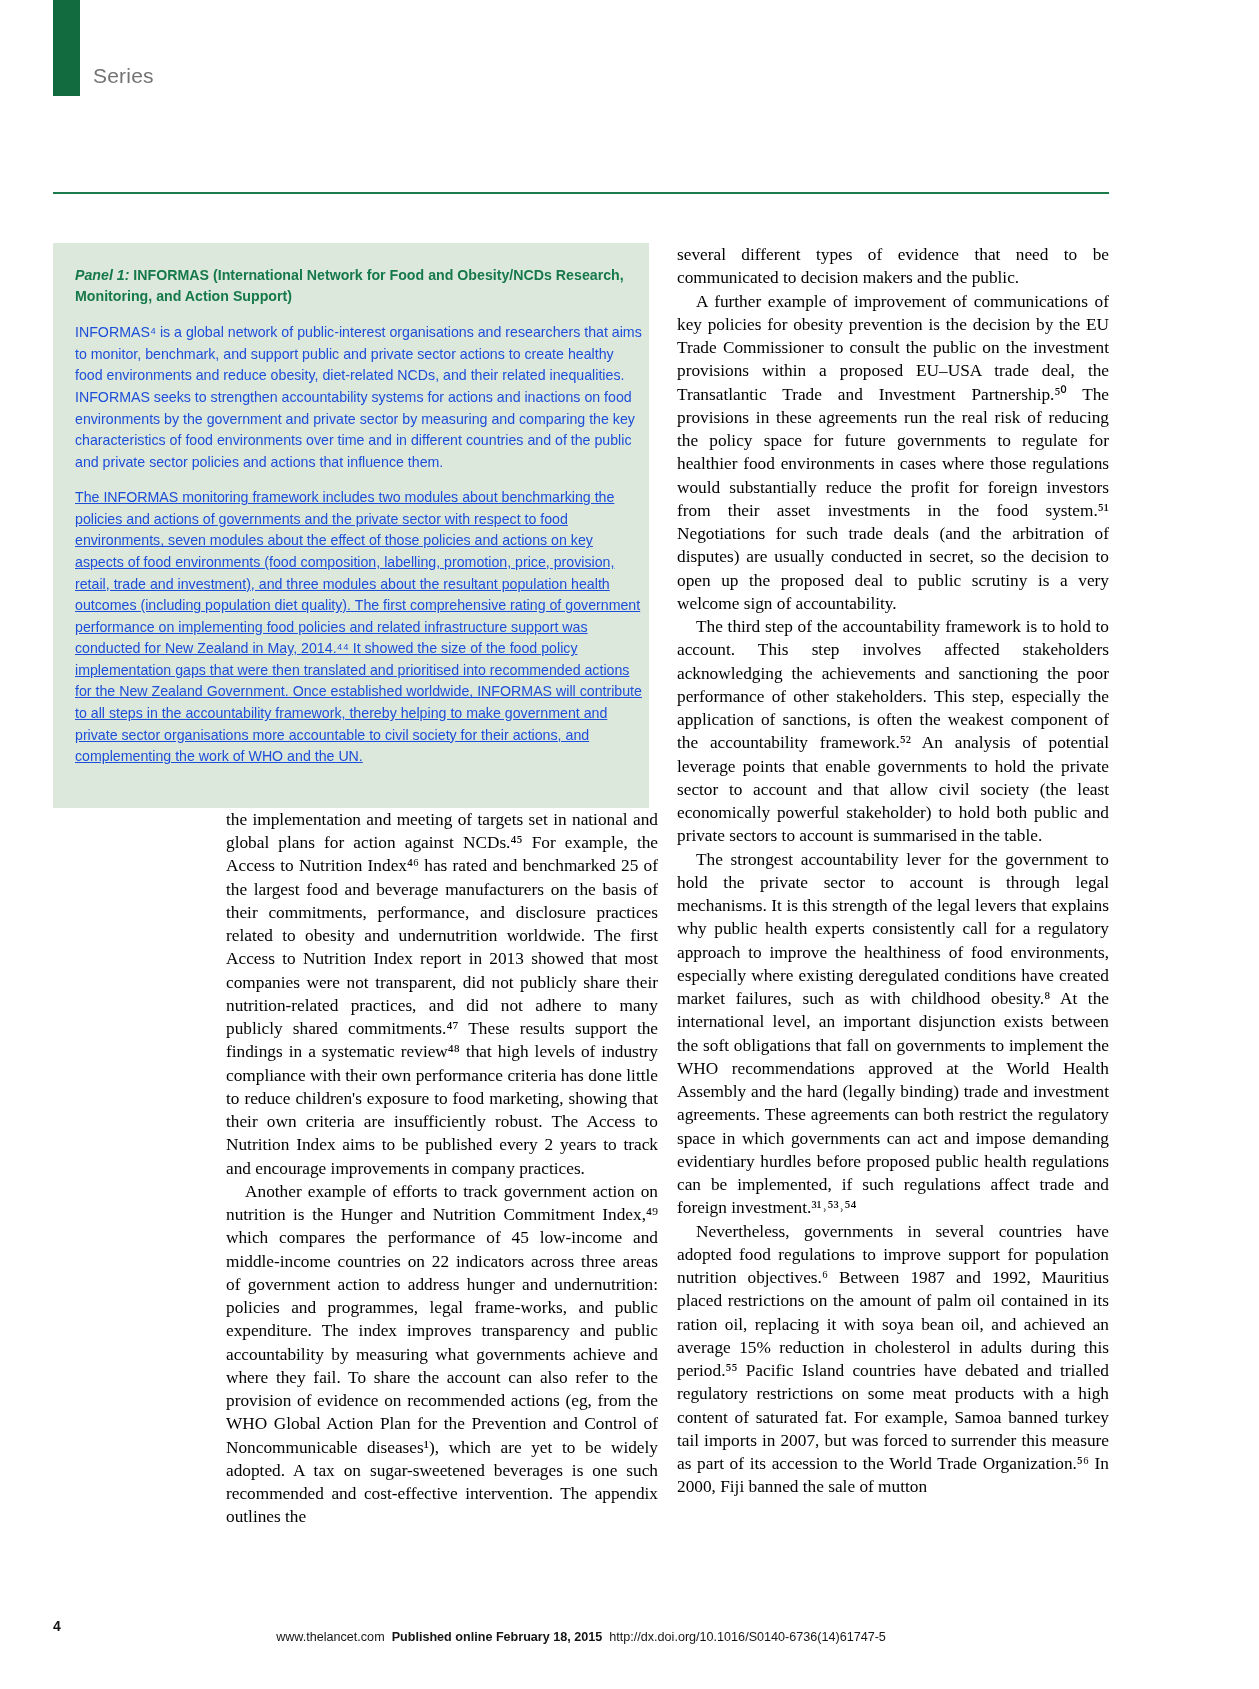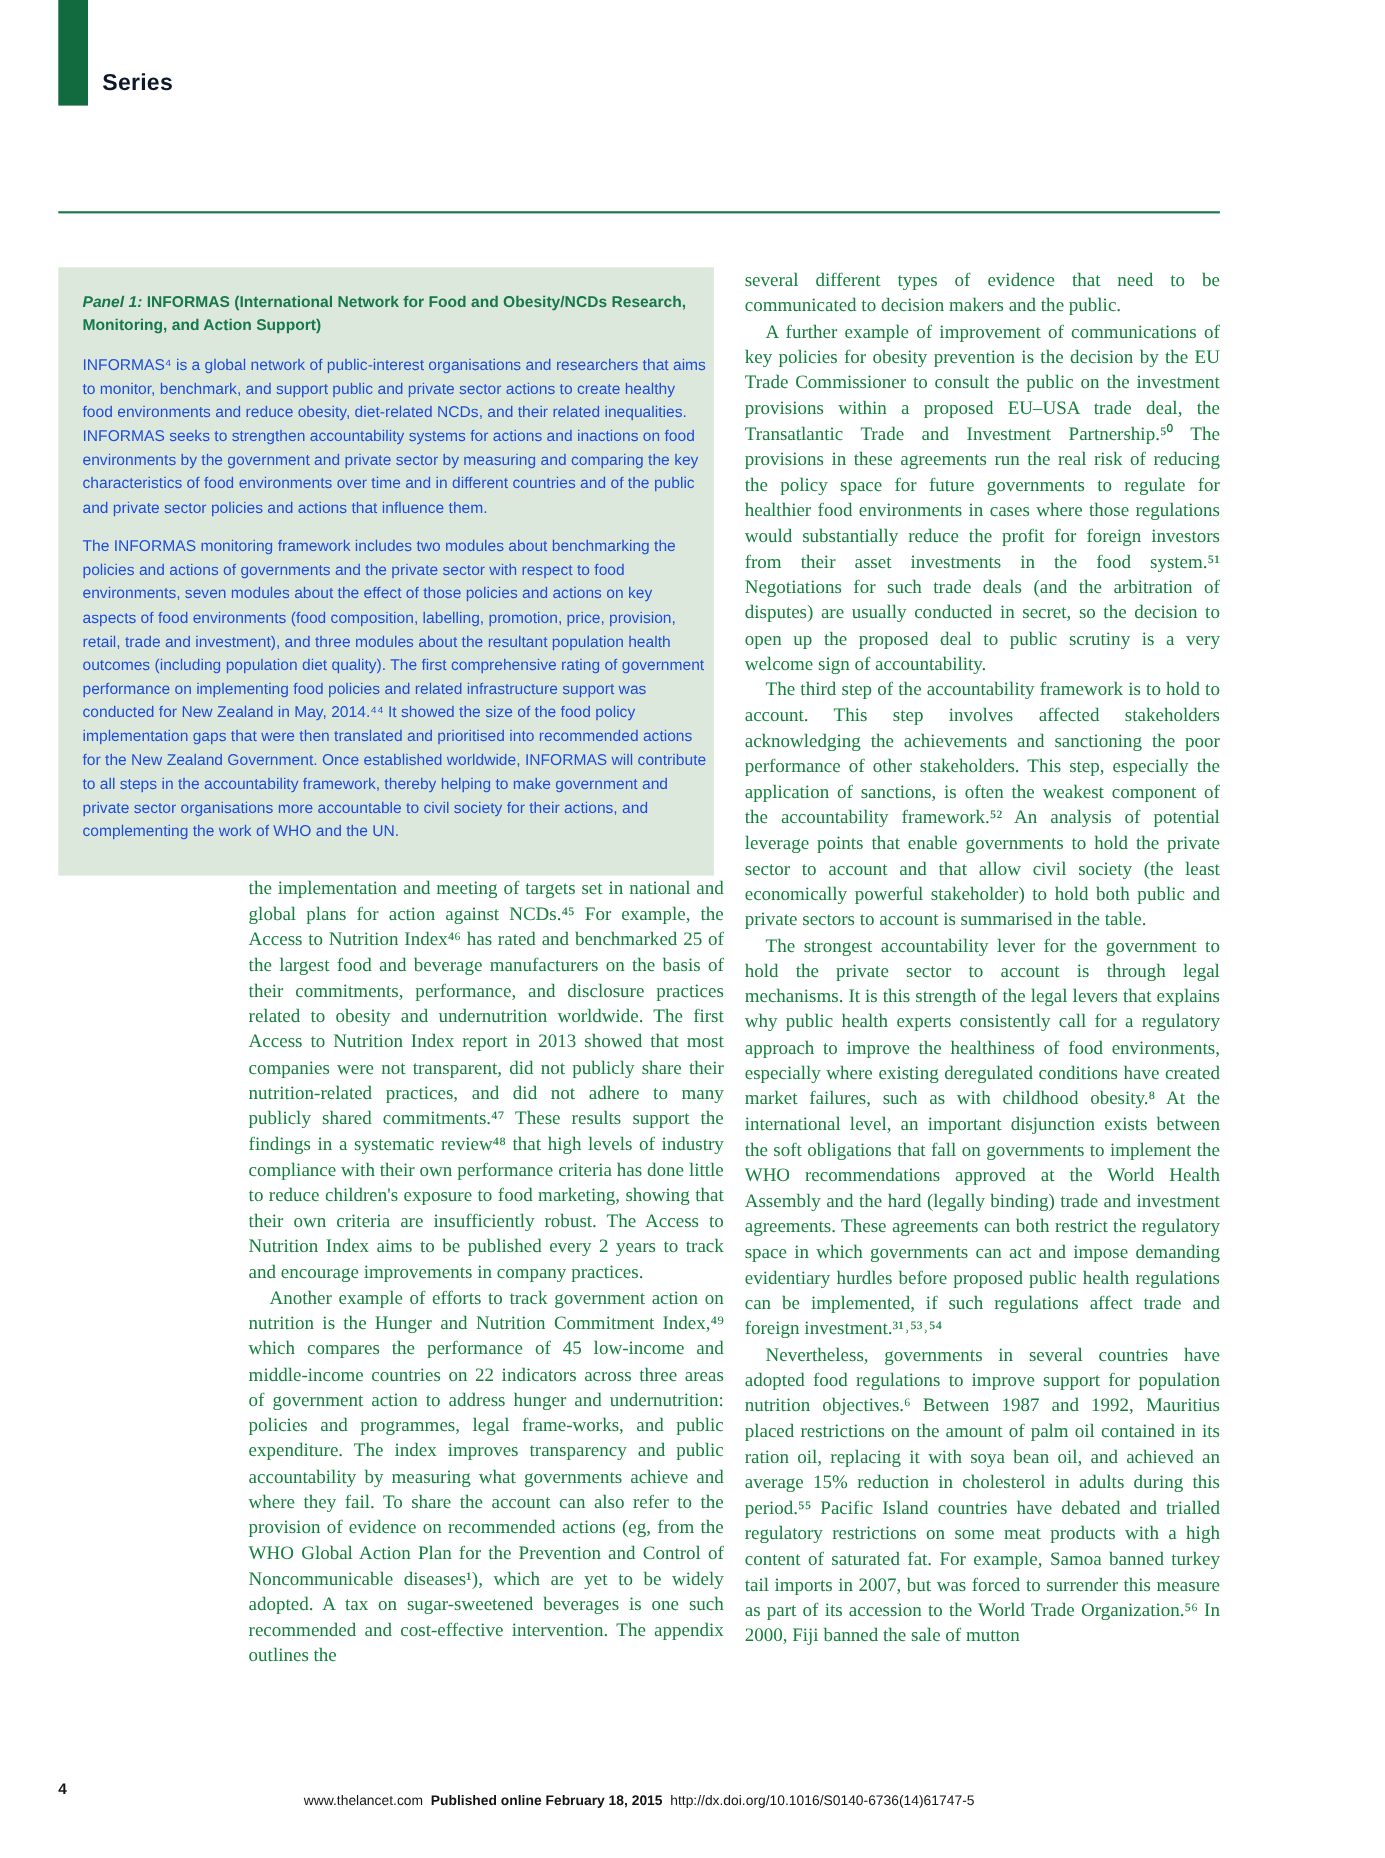--- a/index.html
+++ b/index.html
@@ -23,23 +23,23 @@
     top: 0;
     width: 27px;
     height: 96px;
     background: #126b3f;
   }
   .header-title {
     position: absolute;
     left: 93px;
     top: 64px;
     font-family: "Liberation Sans", sans-serif;
-    font-weight: bold;
+    font-weight: normal;
     font-size: 21px;
-    color: #0f172a;
+    color: #737373;
     letter-spacing: 0.2px;
   }
   .header-rule {
     position: absolute;
     left: 53px;
     top: 192px;
     width: 1056px;
     height: 2px;
     background: #1d7a4d;
   }
@@ -75,28 +75,28 @@
   }
   .panel-heading .panel-label {
     font-style: italic;
   }
   .panel p {
     margin: 0 0 14px 0;
     font-size: 14.2px;
     line-height: 1.52;
     color: #1d4ed8;
   }
-  .panel p:last-child { margin-bottom: 4px; }
+  .panel p:last-child { margin-bottom: 16px; text-decoration: underline; }
 
   
   .body-text {
     font-family: "Liberation Serif", serif;
     font-size: 17.3px;
     line-height: 1.345;
-    color: #15803d;
+    color: #000000;
     text-align: justify;
     hyphens: auto;
     -webkit-hyphens: auto;
   }
   .body-text p {
     margin: 0;
     text-indent: 0;
   }
   .body-text p + p {
     text-indent: 1.1em;

